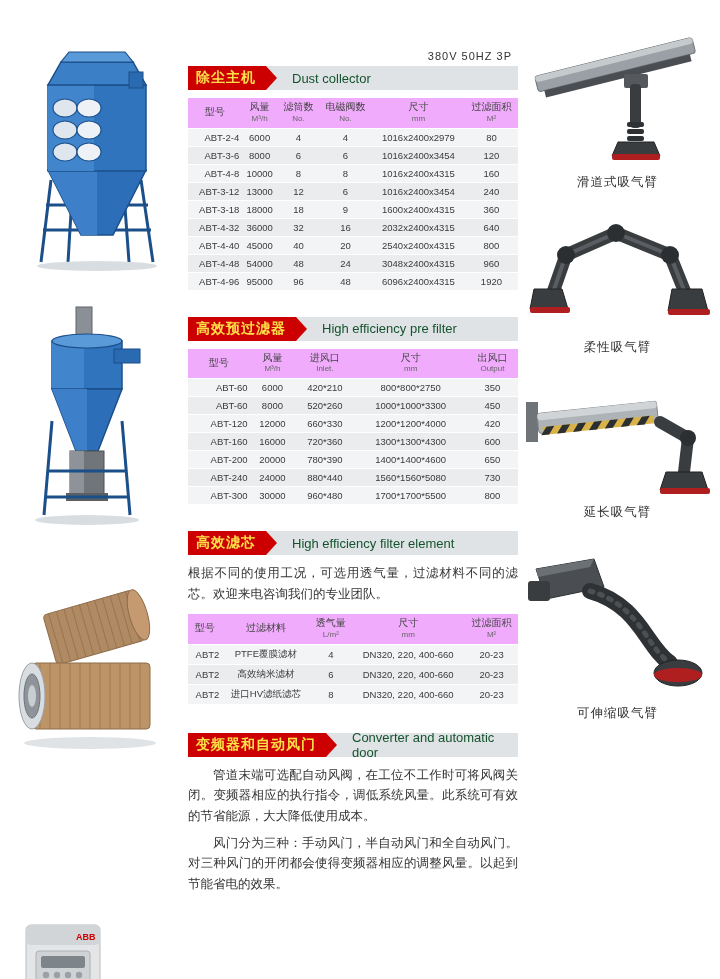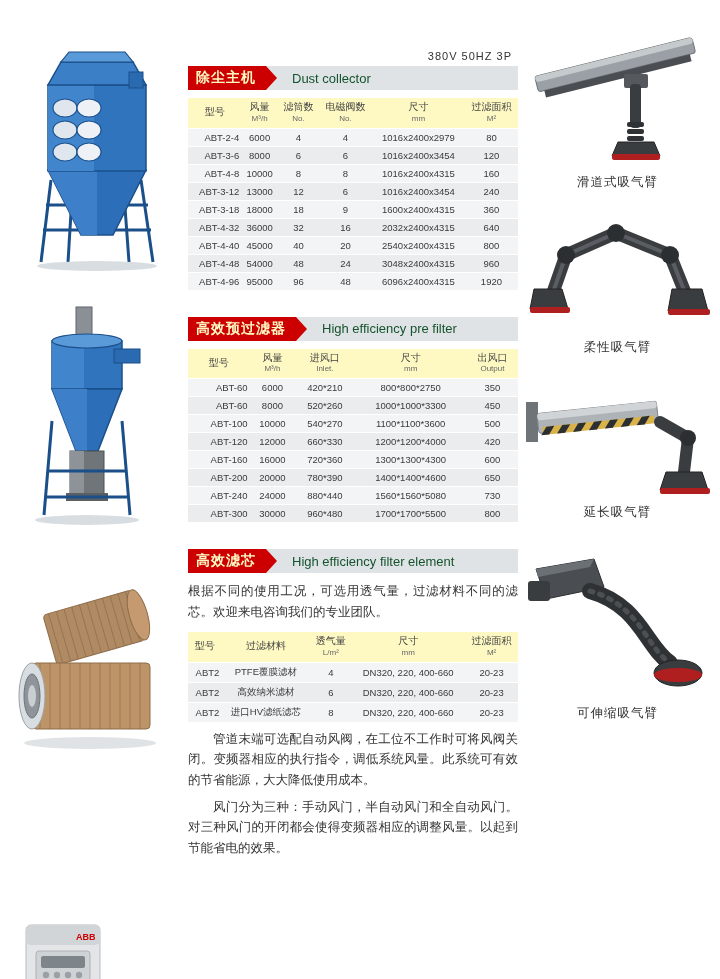--- a/index.html
+++ b/index.html
@@ -22,21 +22,21 @@
   
   .sec-title {
     position: relative;
     height: 24px;
     display: flex;
     align-items: stretch;
     margin-bottom: 8px;
   }
   .sec-title .cn {
     background: #cc0000;
-    color: #fef9c3;
+    color: #fde047;
     font-size: 14px;
     font-weight: bold;
     padding: 0 10px 0 8px;
     display: flex;
     align-items: center;
     letter-spacing: 1px;
     position: relative;
     z-index: 2;
   }
   .sec-title .cn::after {
@@ -59,21 +59,21 @@
   }
 
   
   table.spec {
     width: 100%;
     border-collapse: collapse;
     font-size: 9.5px;
     color: #3a3a3a;
   }
   table.spec th {
-    background: #fef9c3;
+    background: #f0abfc;
     font-weight: normal;
     color: #444;
     padding: 3px 2px 4px;
     line-height: 1.25;
     border-bottom: 1px solid #ffffff;
   }
   table.spec th .l1 { display: block; font-size: 10px; }
   table.spec th .l2 { display: block; font-size: 8px; color: #666; }
   table.spec td {
     background: #f3f4f5;
@@ -416,27 +416,20 @@
             <td>350</td>
           </tr>
         <tr>
             <td>ABT-60</td>
             <td>8000</td>
             <td>520*260</td>
             <td>1000*1000*3300</td>
             <td>450</td>
           </tr>
         <tr>
-            <td>ABT-100</td>
-            <td>10000</td>
-            <td>540*270</td>
-            <td>1100*1100*3600</td>
-            <td>500</td>
-          </tr>
-        <tr>
             <td>ABT-120</td>
             <td>12000</td>
             <td>660*330</td>
             <td>1200*1200*4000</td>
             <td>420</td>
           </tr>
         <tr>
             <td>ABT-160</td>
             <td>16000</td>
             <td>720*360</td>
@@ -515,20 +508,24 @@
         <tr>
             <td>ABT2</td>
             <td>进口HV滤纸滤芯</td>
             <td>8</td>
             <td>DN320, 220, 400-660</td>
             <td>20-23</td>
           </tr>
       </tbody>
     </table>
 
+    <div class="sec-title" style="margin-top:28px;">
+      <div class="cn">变频器和自动风门</div>
+      <div class="en">Converter and automatic door</div>
+    </div>
     <p class="para indent">管道末端可选配自动风阀，在工位不工作时可将风阀关闭。变频器相应的执行指令，调低系统风量。此系统可有效的节省能源，大大降低使用成本。</p>
     <p class="para indent" style="margin-top:-4px;">风门分为三种：手动风门，半自动风门和全自动风门。对三种风门的开闭都会使得变频器相应的调整风量。以起到节能省电的效果。</p>
 
   </div>
 
   <div class="col-right">
 
     <div class="rc-block">
       <svg class="rc-img" width="195" height="140" viewBox="0 0 195 140">
 

